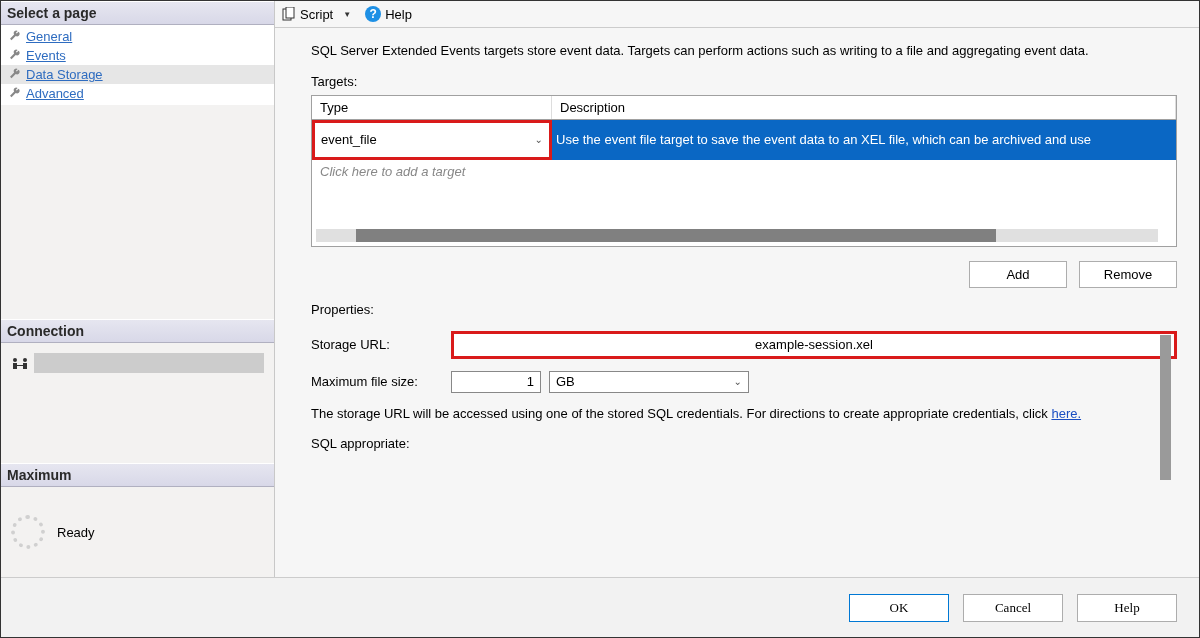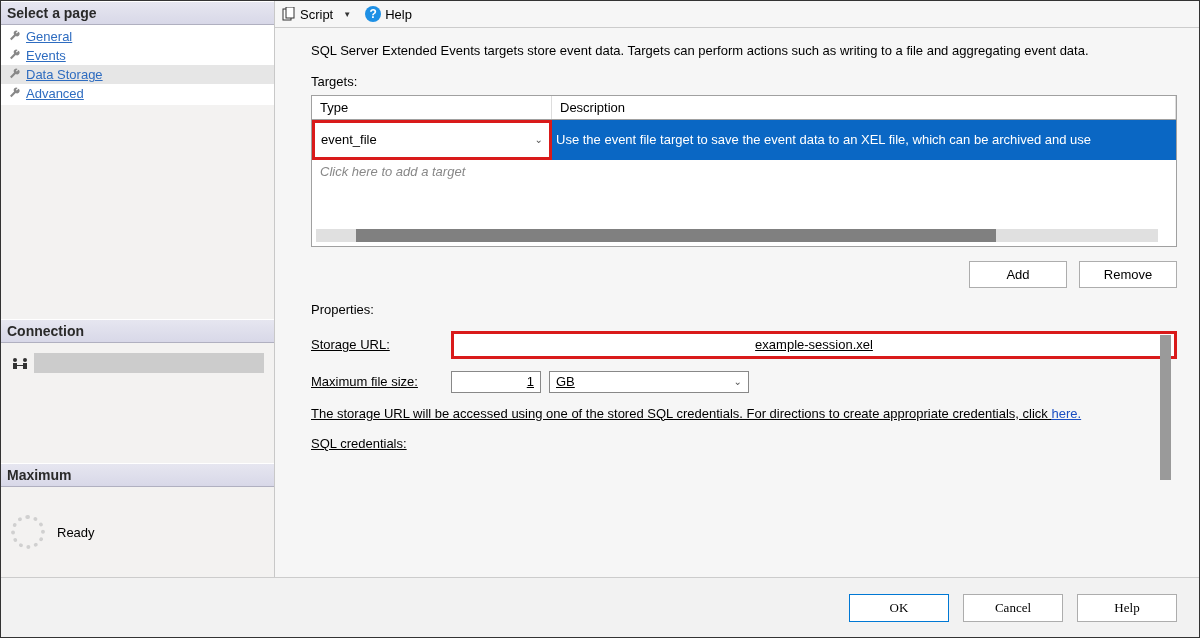--- a/index.html
+++ b/index.html
@@ -40,21 +40,21 @@
   .grid-row { display:flex; font-size:13px; height:40px; align-items:stretch;}
   .cell-type { width:240px; border:3px solid #d91a1a; display:flex; align-items:center; padding:0 6px; position:relative; background:#fff;}
   .cell-type .chev { position:absolute; right:6px; font-size:10px; color:#555; }
   .cell-desc { flex:1; background:#0a67c4; color:#fff; display:flex; align-items:center; padding:0 4px; white-space:nowrap; overflow:hidden;}
   .addrow { padding:4px 8px; color:#888; font-style:italic; font-size:13px;}
   .grid-scroll { position:absolute; bottom:4px; left:4px; right:18px; height:13px; background:#e0e0e0; }
   .grid-thumb { position:absolute; left:40px; top:0; height:13px; width:640px; background:#808080;}
   .btn-row { display:flex; justify-content:flex-end; gap:12px; padding: 14px 0; }
   .btn { border:1px solid #adadad; background:#fff; padding:5px 0; width:98px; text-align:center; cursor:default; font-size:13px;}
   .properties-label { margin-bottom:14px; }
-  .prop-area { position:relative;text-decoration:underline; }
+  .prop-area { position:relative; }
   .prop-row { display:flex; align-items:center; margin-bottom:12px; }
   .prop-row label { width:140px; font-size:13px; }
   .storage-box { flex:1; border:3px solid #d91a1a; height:28px; display:flex; align-items:center; justify-content:center; background:#fff; font-size:13px;}
   .size-input { width:90px; border:1px solid #888; height:22px; text-align:right; padding:0 6px; font-size:13px;}
   .unit-select { width:200px; border:1px solid #888; height:22px; padding:0 6px; font-size:13px; display:flex; align-items:center; position:relative; background:#fff;}
   .unit-select .chev { position:absolute; right:6px; font-size:10px; color:#555;}
   .info-text { font-size:13px; line-height:1.35; margin-top:6px; }
   .info-text a { color:#1a4ec2; text-decoration:underline; }
   .sql-cred-row { display:flex; align-items:center; margin-top:14px;}
   .sql-cred-row label { width:140px; }
@@ -176,21 +176,21 @@
             <span>GB</span>
             <span class="chev">⌄</span>
           </div>
         </div>
 
         <div class="info-text">
           <span>The storage URL will be accessed using one of the stored SQL credentials.  For directions to create appropriate credentials, click </span><a href="#">here.</a>
         </div>
 
         <div class="sql-cred-row">
-          <label>SQL credentials:</label>
+          <label>SQL appropriate:</label>
         </div>
       </div>
     </div>
   </div>
 </div>
 
 <div class="bottom">
   <div class="btn primary">OK</div>
   <div class="btn">Cancel</div>
   <div class="btn">Help</div>

